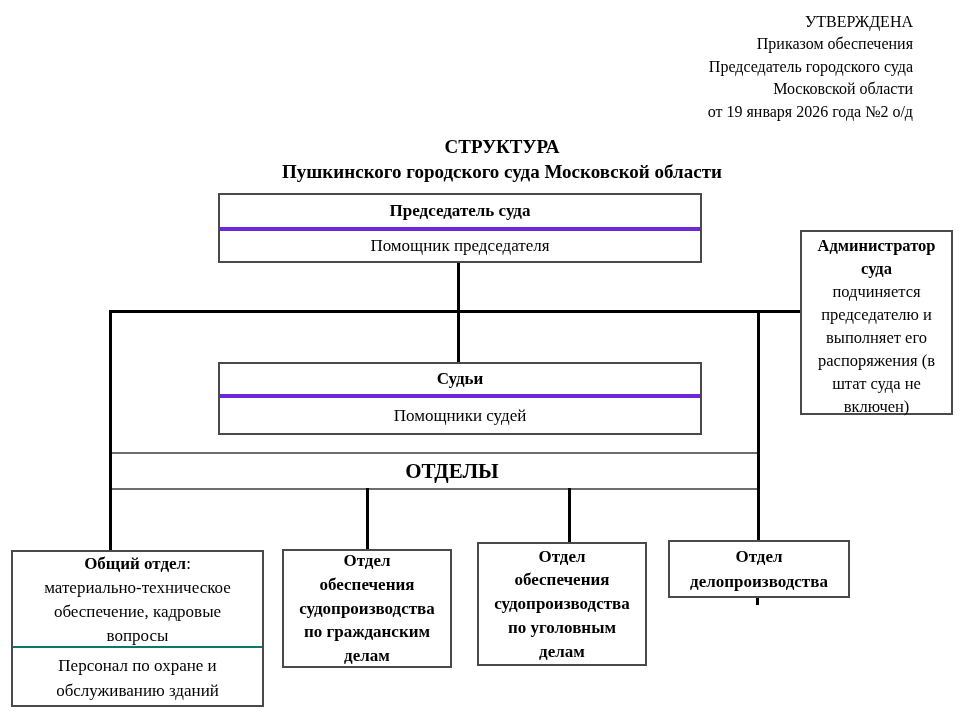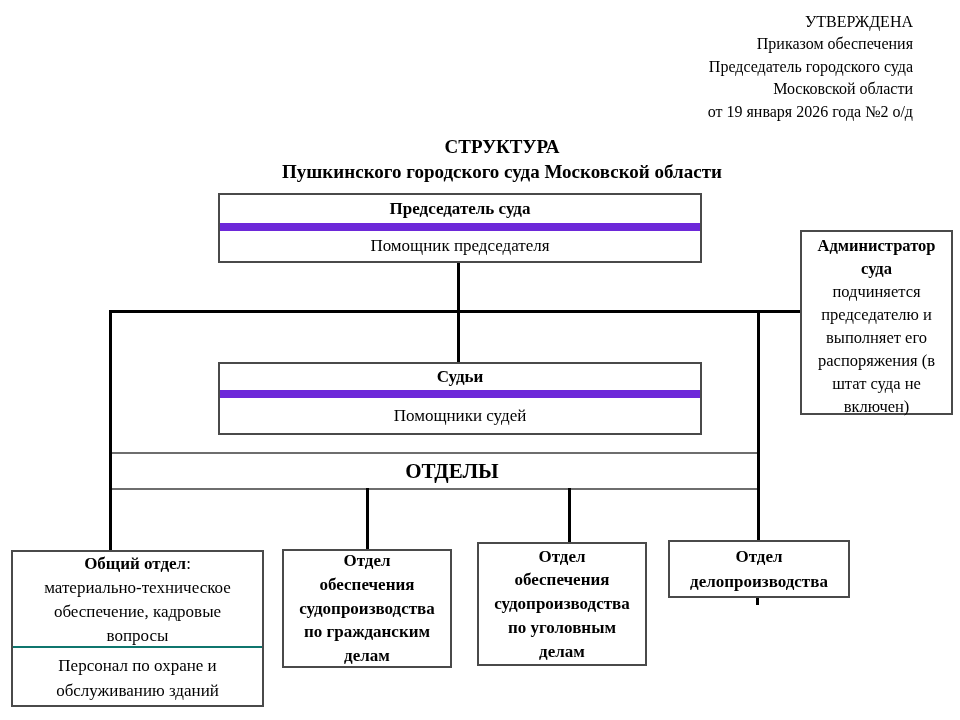--- a/index.html
+++ b/index.html
@@ -44,21 +44,21 @@
     z-index: 3;
     text-align: center;
   }
   .row {
     display: flex;
     align-items: center;
     justify-content: center;
     box-sizing: border-box;
     font-size: 17px;
   }
-  .row.head { font-weight: bold; border-bottom: 8px solid #6d28d9; }
+  .row.head { font-weight: bold; border-bottom: 4px solid #6d28d9; }
 
   .chairman { left: 218px; top: 193px; width: 484px; height: 70px; }
   .chairman .head { height: 36px; }
   .chairman .sub  { height: 30px; }
 
   .judges { left: 218px; top: 362px; width: 484px; height: 73px; }
   .judges .head { height: 34px; }
   .judges .sub  { height: 35px; }
 
   .admin {

